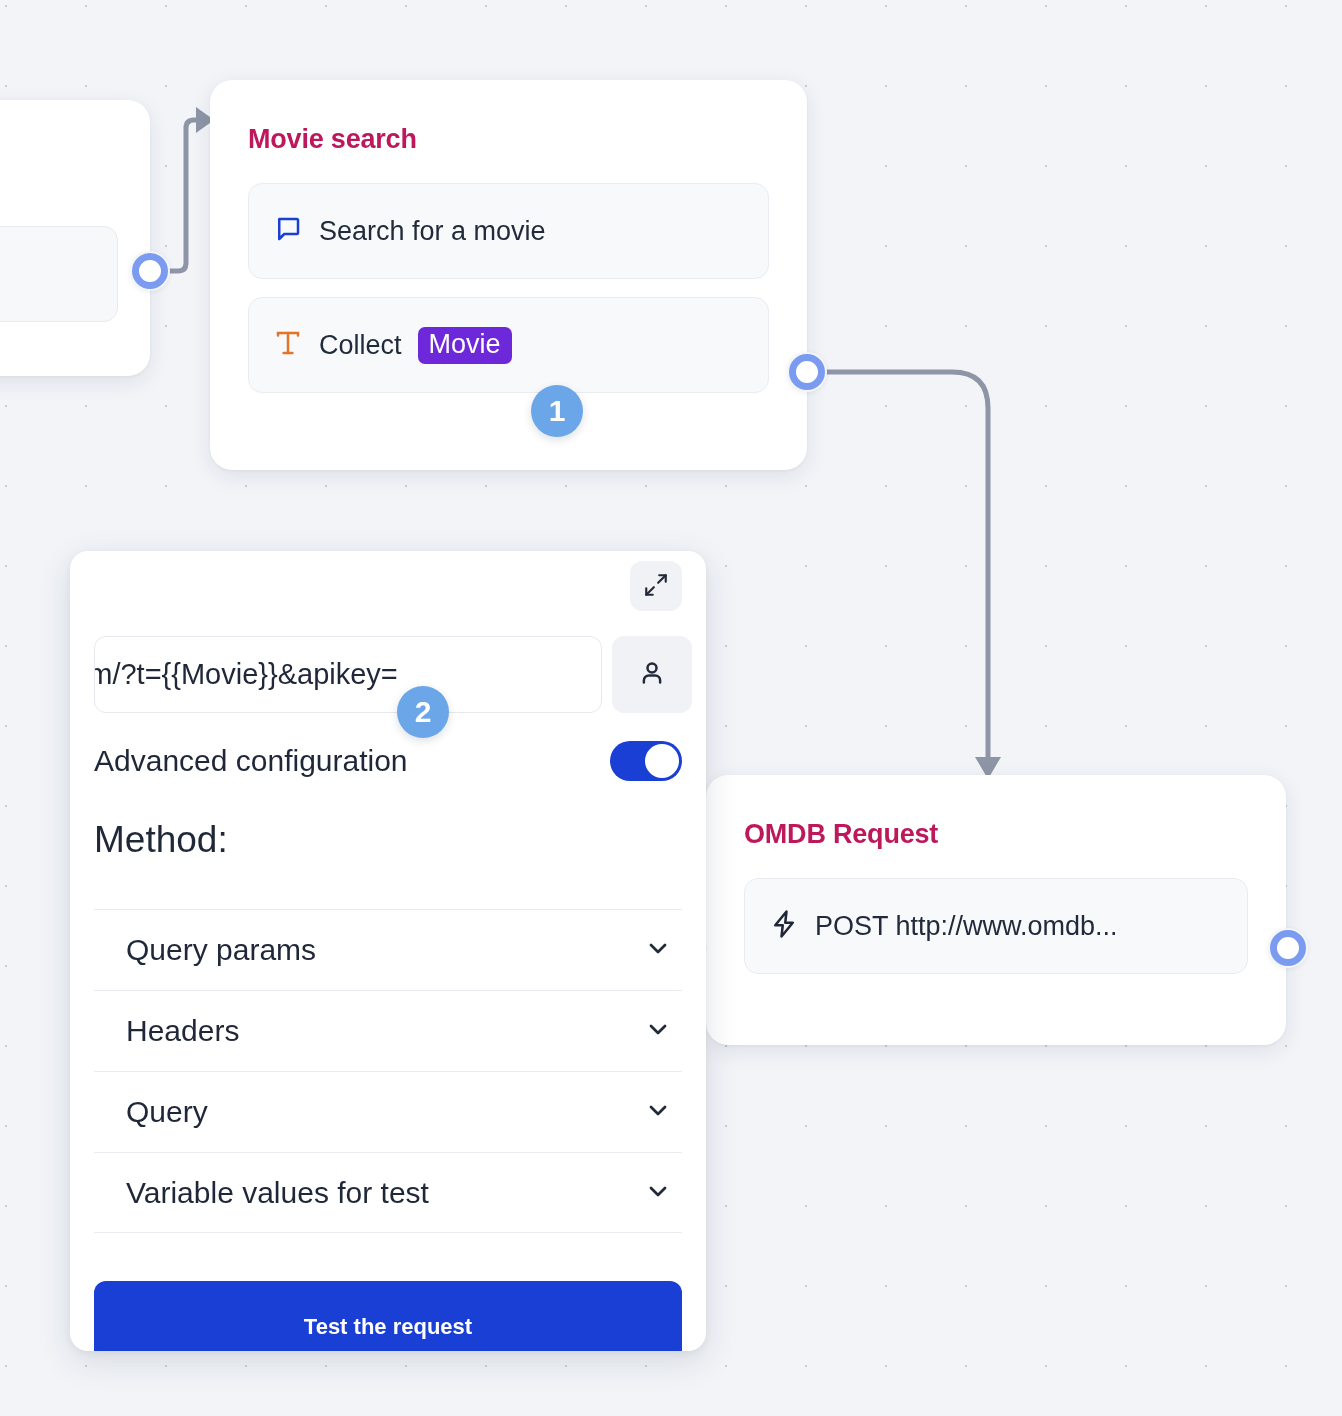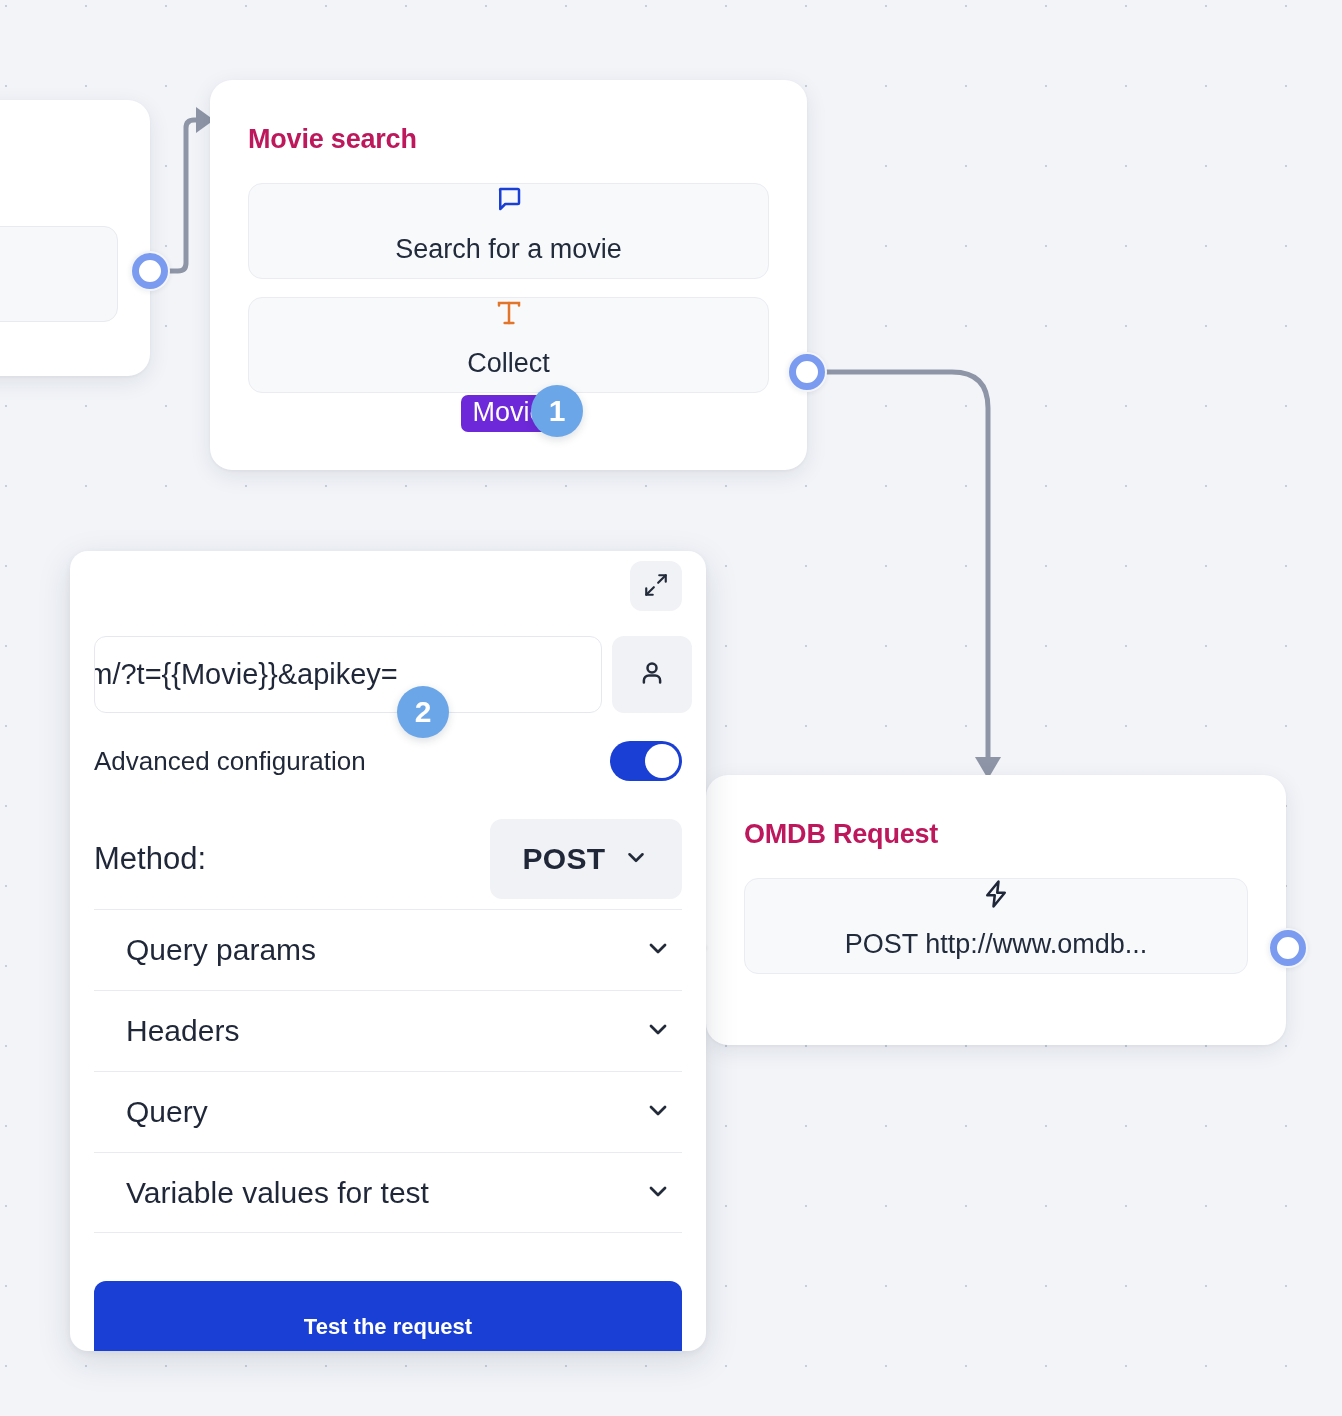--- a/index.html
+++ b/index.html
@@ -79,21 +79,20 @@
     display: flex;
     align-items: center;
     gap: 16px;
     height: 96px;
     padding: 0 24px;
     background: #f8f9fb;
     border: 1px solid #eaecf1;
     border-radius: 14px;
     margin-bottom: 18px;
     position: relative;
-    flex-direction: column;
   }
   .slot-label {
     font-size: 27px;
     color: #222b3c;
     white-space: nowrap;
   }
   .var-chip {
     display: inline-block;
     background: #6d28d9;
     color: #ffffff;
@@ -220,21 +219,21 @@
   .adv-row {
     position: absolute;
     left: 24px;
     top: 190px;
     width: 588px;
     display: flex;
     align-items: center;
     justify-content: space-between;
   }
   .adv-label {
-    font-size: 26px;
+    font-size: 30px;
     color: #1f2738;
   }
   .toggle {
     width: 72px;
     height: 40px;
     border-radius: 22px;
     background: #1a3fd4;
     position: relative;
     cursor: pointer;
     border: none;
@@ -250,21 +249,21 @@
   .method-row {
     position: absolute;
     left: 24px;
     top: 268px;
     width: 588px;
     display: flex;
     align-items: center;
     justify-content: space-between;
   }
   .method-label {
-    font-size: 31px;
+    font-size: 37px;
     color: #1f2738;
   }
   .method-select {
     width: 192px;
     height: 80px;
     background: #f1f2f5;
     border: none;
     border-radius: 12px;
     display: flex;
     align-items: center;
@@ -426,28 +425,20 @@
 
   <div class="adv-row">
     <span class="adv-label">Advanced configuration</span>
     <button class="toggle">
       <span class="knob"></span>
     </button>
   </div>
 
   <div class="method-row">
     <span class="method-label">Method:</span>
-    <div class="method-select">
-      <span class="method-value">POST</span>
-      <span class="icn">
-        <svg width="26" height="26" viewBox="0 0 24 24" fill="none" stroke="#232b3b" stroke-width="2.4" stroke-linecap="round" stroke-linejoin="round">
-          <path d="M6 9.5 L12 15.5 L18 9.5"></path>
-        </svg>
-      </span>
-    </div>
   </div>
 
   <div class="accordion">
     <div class="acc-item">
       <span class="acc-label">Query params</span>
       <span class="icn">
         <svg width="28" height="28" viewBox="0 0 24 24" fill="none" stroke="#232b3b" stroke-width="2.4" stroke-linecap="round" stroke-linejoin="round">
           <path d="M6 9.5 L12 15.5 L18 9.5"></path>
         </svg>
       </span>

